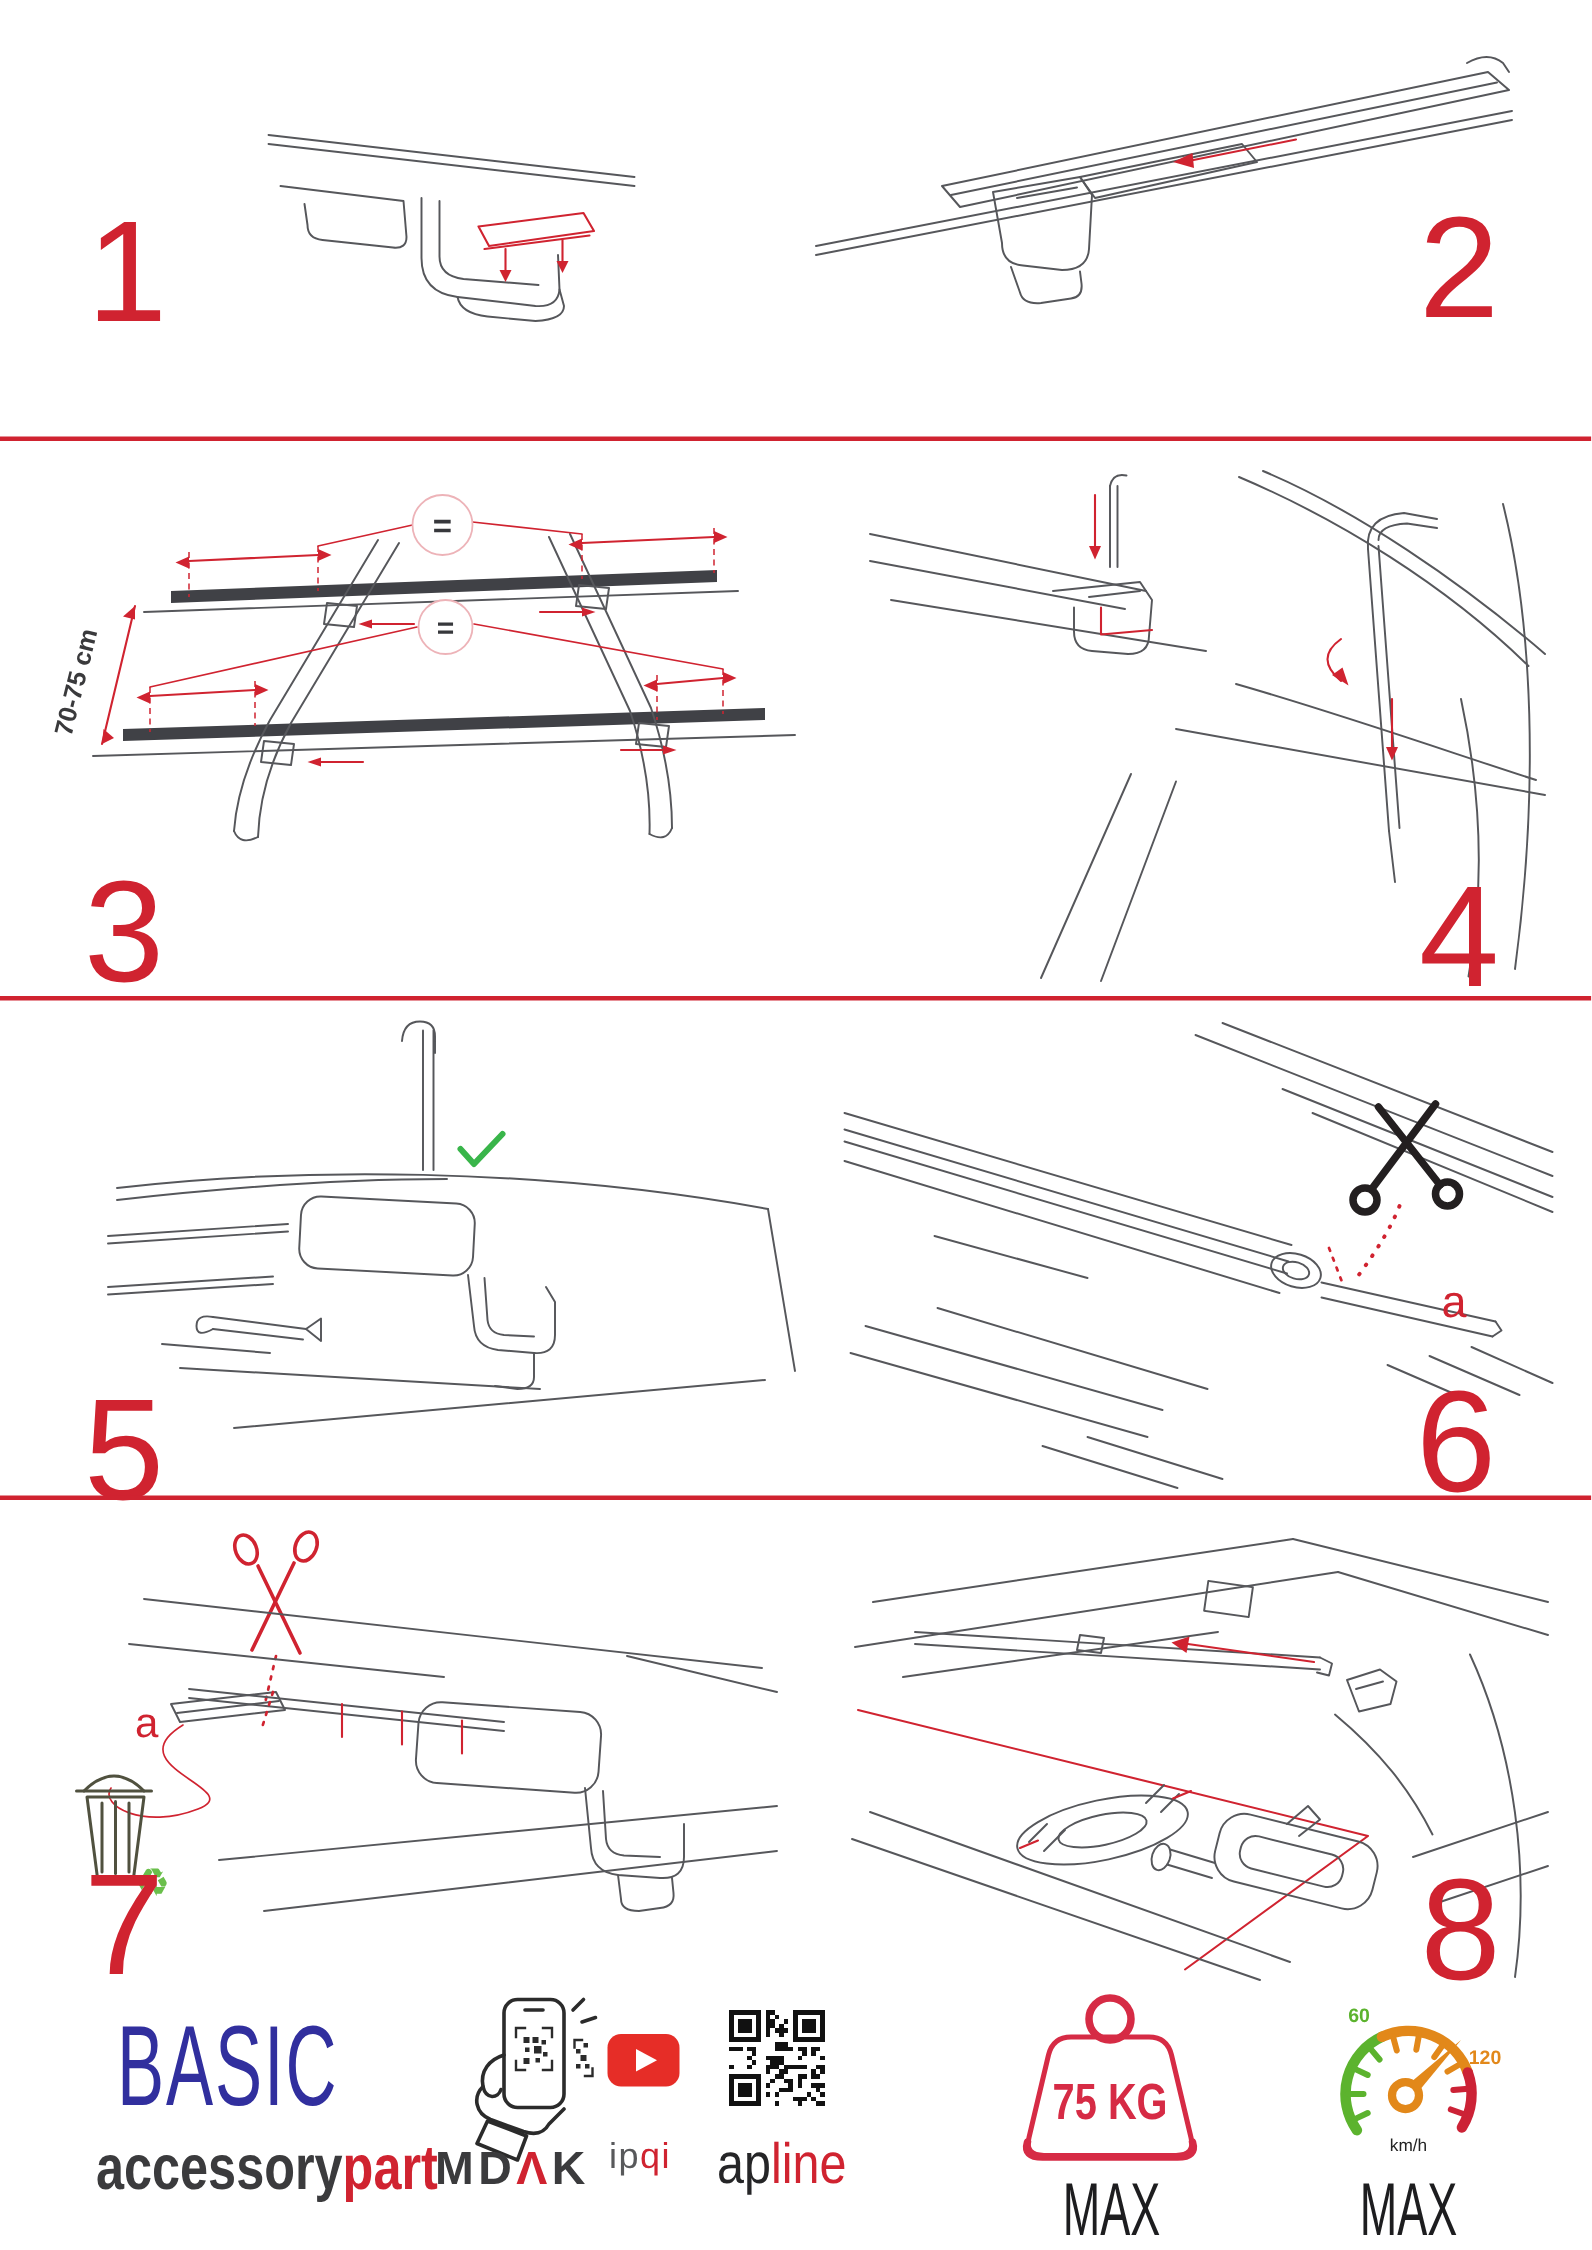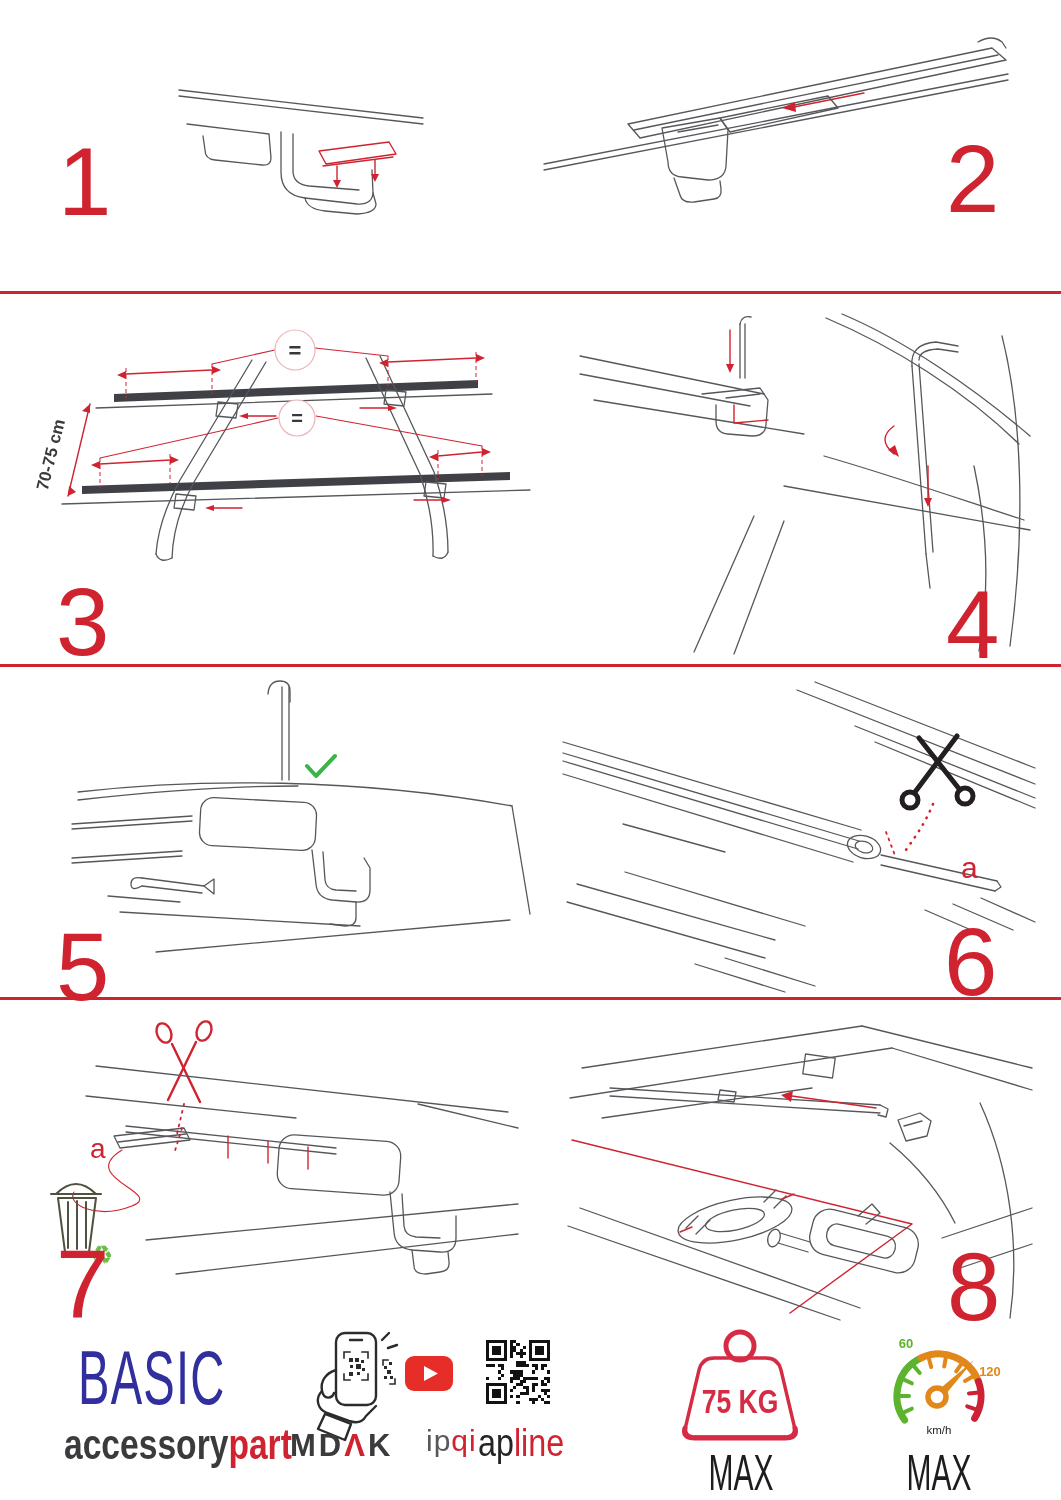--- a/index.html
+++ b/index.html
@@ -33,21 +33,21 @@
   .wt-txt{fill:var(--weight_red,#d62b45);font-weight:bold;}
   .tick-g{stroke:var(--speed_green,#5cb32e);stroke-width:4;stroke-linecap:round;}
   .tick-o{stroke:var(--speed_orange,#e2881a);stroke-width:4;stroke-linecap:round;}
   .tick-r{stroke:var(--speed_red,#cc2236);stroke-width:4;stroke-linecap:round;}
   .basic{position:absolute;left:78px;top:1340px;color:var(--navy,#312f9e);font-size:76px;line-height:1;font-weight:400;letter-spacing:2px;transform:scaleX(0.62);transform-origin:left top;}
   .brand{position:absolute;left:64px;top:1424px;font-size:42px;line-height:1;font-weight:bold;transform:scaleX(0.8);transform-origin:left top;white-space:nowrap;}
   .brand-dark{color:var(--logo_dark,#3b3b3d);}
   .brand-red{color:var(--accent,#d02330);}
   .mdak{position:absolute;left:290px;top:1430px;font-size:31px;line-height:1;font-weight:bold;color:var(--logo_dark,#3b3b3d);letter-spacing:3px;}
   .mdak .acc{color:var(--accent,#d02330);}
-  .ipqi{position:absolute;left:406px;top:1426px;font-size:30px;line-height:1;font-weight:400;color:#58595b;letter-spacing:1px;margin-left:20px;}
+  .ipqi{position:absolute;left:406px;top:1426px;font-size:24px;line-height:1;font-weight:400;color:#58595b;letter-spacing:1px;}
   .ipqi .acc{color:var(--accent,#d02330);}
   .apline{position:absolute;left:478px;top:1424px;font-size:38px;line-height:1;font-weight:400;color:#252527;transform:scaleX(0.85);transform-origin:left top;}
   .apline .acc{color:var(--accent,#d02330);}
   .max{position:absolute;font-size:50px;line-height:1;font-weight:500;color:#1d1d1f;transform:scaleX(0.6);transform-origin:center top;width:120px;text-align:center;}
 </style>
 </head>
 <body>
 
 <div class="page">
 

